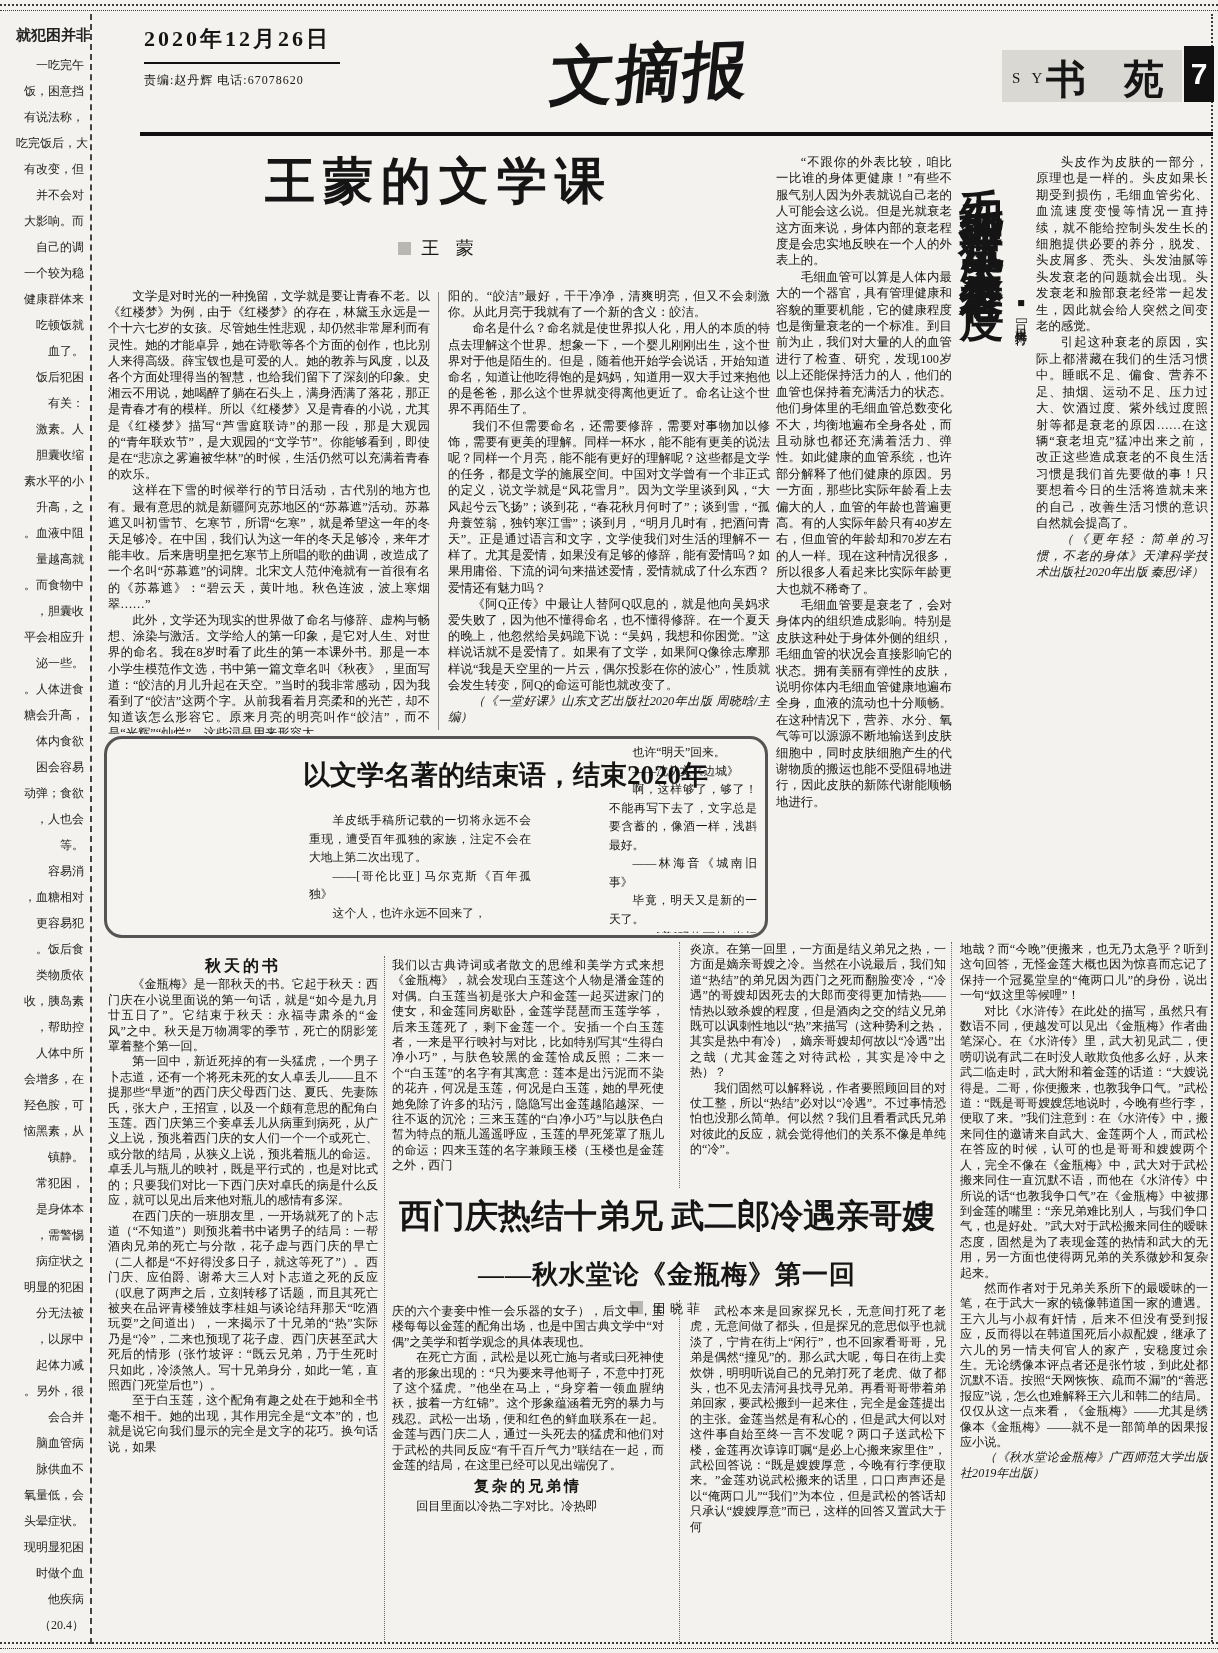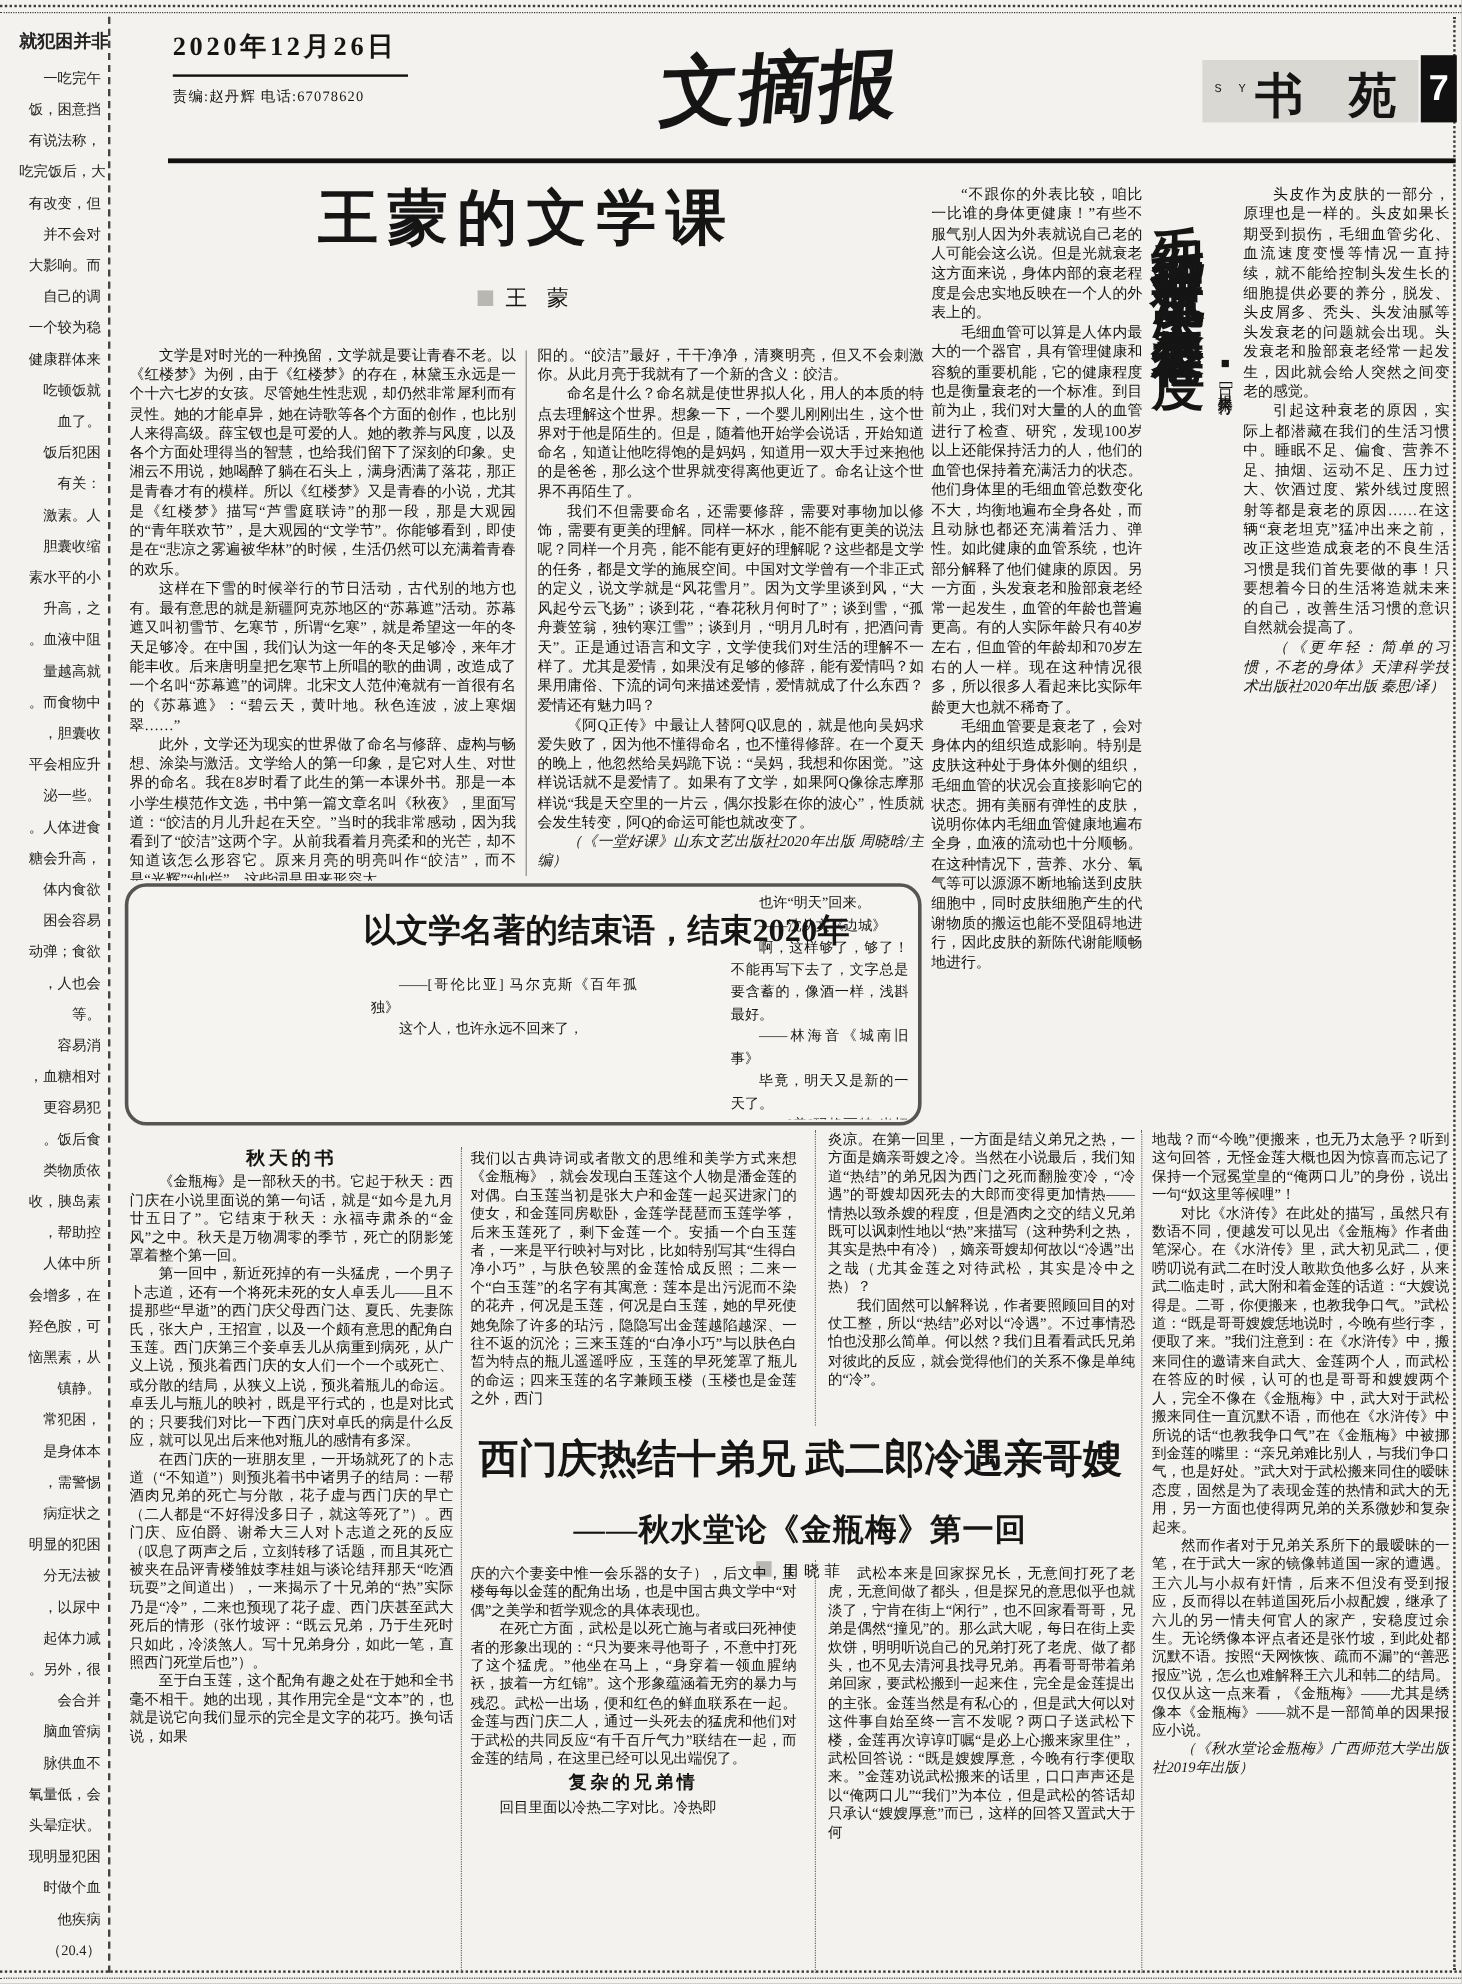--- a/index.html
+++ b/index.html
@@ -16,21 +16,21 @@
               padding:4px 6px 0 16px;box-sizing:border-box;overflow:hidden;text-align:right;}
   .left-strip .frag{font-size:12px;line-height:26px;white-space:nowrap;color:#222;}
   .left-strip .frag:first-child{font-weight:bold;font-size:15px;line-height:34px;}
   
   .hdr-date{position:absolute;left:144px;top:24px;font-size:22px;font-weight:bold;letter-spacing:3px;}
   .hdr-date-rule{position:absolute;left:144px;top:62px;width:196px;border-top:2px solid #111;}
   .hdr-editor{position:absolute;left:144px;top:72px;font-size:12px;letter-spacing:1px;}
   .masthead{position:absolute;left:520px;top:30px;width:260px;text-align:center;font-size:64px;font-weight:900;
             transform:skewX(-8deg) rotate(-2deg);letter-spacing:2px;}
   .section-band{position:absolute;left:1002px;top:50px;width:180px;height:52px;background:#d9d8d3;}
-  .section-code{position:absolute;left:1012px;top:70px;font-size:10px;letter-spacing:4px;font-family:Liberation Mono, monospace;}
+  .section-code{position:absolute;left:1012px;top:70px;font-size:15px;letter-spacing:4px;font-family:Liberation Serif, serif;}
   .section-name{position:absolute;left:1046px;top:52px;font-size:40px;font-weight:900;letter-spacing:14px;white-space:nowrap;}
   .pagenum-box{position:absolute;left:1184px;top:46px;width:30px;height:56px;background:#111;color:#fff;
                display:flex;align-items:center;justify-content:center;font-size:30px;font-weight:bold;
                font-family:"Liberation Sans",sans-serif;}
   .hdr-rule{position:absolute;left:140px;top:132px;width:1073px;height:4px;background:#111;}
   
   .tcol{position:absolute;overflow:hidden;text-align:justify;}
   .tcol p{margin:0;text-indent:2em;}
   p.cont{text-indent:0;}
   p.citation{font-style:italic;}
@@ -165,36 +165,37 @@
         <p>命名是什么？命名就是使世界拟人化，用人的本质的特点去理解这个世界。想象一下，一个婴儿刚刚出生，这个世界对于他是陌生的。但是，随着他开始学会说话，开始知道命名，知道让他吃得饱的是妈妈，知道用一双大手过来抱他的是爸爸，那么这个世界就变得离他更近了。命名让这个世界不再陌生了。</p>
         <p>我们不但需要命名，还需要修辞，需要对事物加以修饰，需要有更美的理解。同样一杯水，能不能有更美的说法呢？同样一个月亮，能不能有更好的理解呢？这些都是文学的任务，都是文学的施展空间。中国对文学曾有一个非正式的定义，说文学就是“风花雪月”。因为文学里谈到风，“大风起兮云飞扬”；谈到花，“春花秋月何时了”；谈到雪，“孤舟蓑笠翁，独钓寒江雪”；谈到月，“明月几时有，把酒问青天”。正是通过语言和文字，文学使我们对生活的理解不一样了。尤其是爱情，如果没有足够的修辞，能有爱情吗？如果用庸俗、下流的词句来描述爱情，爱情就成了什么东西？爱情还有魅力吗？</p>
         <p>《阿Q正传》中最让人替阿Q叹息的，就是他向吴妈求爱失败了，因为他不懂得命名，也不懂得修辞。在一个夏天的晚上，他忽然给吴妈跪下说：“吴妈，我想和你困觉。”这样说话就不是爱情了。如果有了文学，如果阿Q像徐志摩那样说“我是天空里的一片云，偶尔投影在你的波心”，性质就会发生转变，阿Q的命运可能也就改变了。</p>
       </div>
     <p class="citation">（《一堂好课》山东文艺出版社2020年出版  周晓晗/主编）</p>
   </div>
 
   <div class="quote-box">
     <div class="box-title">以文学名著的结束语，结束2020年</div>
     <div class="box-col" style="left:202px;top:72px;width:222px;height:120px;">
+        <p>羊皮纸手稿所记载的一切将永远不会重现，遭受百年孤独的家族，注定不会在大地上第二次出现了。</p>
         <p>——[哥伦比亚] 马尔克斯《百年孤独》</p>
         <p>这个人，也许永远不回来了，</p>
       </div>
     <div class="box-col" style="left:502px;top:4px;width:148px;height:190px;">
         <p>也许“明天”回来。</p>
         <p>——沈从文《边城》</p>
         <p>啊，这样够了，够了！不能再写下去了，文字总是要含蓄的，像酒一样，浅斟最好。</p>
         <p>——林海音《城南旧事》</p>
         <p>毕竟，明天又是新的一天了。</p>
         <p>——[美]玛格丽特·米切尔《飘》</p>
       </div>
   </div>
 
   <div class="tcol cap-col" style="left:776px;top:154px;width:176px;height:786px;">
       <p>“不跟你的外表比较，咱比一比谁的身体更健康！”有些不服气别人因为外表就说自己老的人可能会这么说。但是光就衰老这方面来说，身体内部的衰老程度是会忠实地反映在一个人的外表上的。</p>
-      <p>毛细血管可以算是人体内最大的一个器官，具有管理健康和容貌的重要机能，它的健康程度也是衡量衰老的一个标准。到目前为止，我们对大量的人的血管进行了检查、研究，发现100岁以上还能保持活力的人，他们的血管也保持着充满活力的状态。他们身体里的毛细血管总数变化不大，均衡地遍布全身各处，而且动脉也都还充满着活力、弹性。如此健康的血管系统，也许部分解释了他们健康的原因。另一方面，头发衰老和脸部衰老经常一起发生，血管的年龄也普遍更高。有的人实际年龄只有40岁左右，但血管的年龄却和70岁左右的人一样。现在这种情况很多，所以很多人看起来比实际年龄更大也就不稀奇了。</p>
+      <p>毛细血管可以算是人体内最大的一个器官，具有管理健康和容貌的重要机能，它的健康程度也是衡量衰老的一个标准。到目前为止，我们对大量的人的血管进行了检查、研究，发现100岁以上还能保持活力的人，他们的血管也保持着充满活力的状态。他们身体里的毛细血管总数变化不大，均衡地遍布全身各处，而且动脉也都还充满着活力、弹性。如此健康的血管系统，也许部分解释了他们健康的原因。另一方面，那些比实际年龄看上去偏大的人，血管的年龄也普遍更高。有的人实际年龄只有40岁左右，但血管的年龄却和70岁左右的人一样。现在这种情况很多，所以很多人看起来比实际年龄更大也就不稀奇了。</p>
       <p>毛细血管要是衰老了，会对身体内的组织造成影响。特别是皮肤这种处于身体外侧的组织，毛细血管的状况会直接影响它的状态。拥有美丽有弹性的皮肤，说明你体内毛细血管健康地遍布全身，血液的流动也十分顺畅。在这种情况下，营养、水分、氧气等可以源源不断地输送到皮肤细胞中，同时皮肤细胞产生的代谢物质的搬运也能不受阻碍地进行，因此皮肤的新陈代谢能顺畅地进行。</p>
     </div>
   <div class="cap-title">毛细血管状况决定人衰老程度</div>
   <div class="cap-author">■［日］根来秀行</div>
   <div class="tcol cap-col" style="left:1036px;top:154px;width:172px;height:786px;">
     <div>
         <p>头皮作为皮肤的一部分，原理也是一样的。头皮如果长期受到损伤，毛细血管劣化、血流速度变慢等情况一直持续，就不能给控制头发生长的细胞提供必要的养分，脱发、头皮屑多、秃头、头发油腻等头发衰老的问题就会出现。头发衰老和脸部衰老经常一起发生，因此就会给人突然之间变老的感觉。</p>
         <p>引起这种衰老的原因，实际上都潜藏在我们的生活习惯中。睡眠不足、偏食、营养不足、抽烟、运动不足、压力过大、饮酒过度、紫外线过度照射等都是衰老的原因……在这辆“衰老坦克”猛冲出来之前，改正这些造成衰老的不良生活习惯是我们首先要做的事！只要想着今日的生活将造就未来的自己，改善生活习惯的意识自然就会提高了。</p>
       </div>
     <p class="citation">（《更年轻：简单的习惯，不老的身体》天津科学技术出版社2020年出版  秦思/译）</p>

